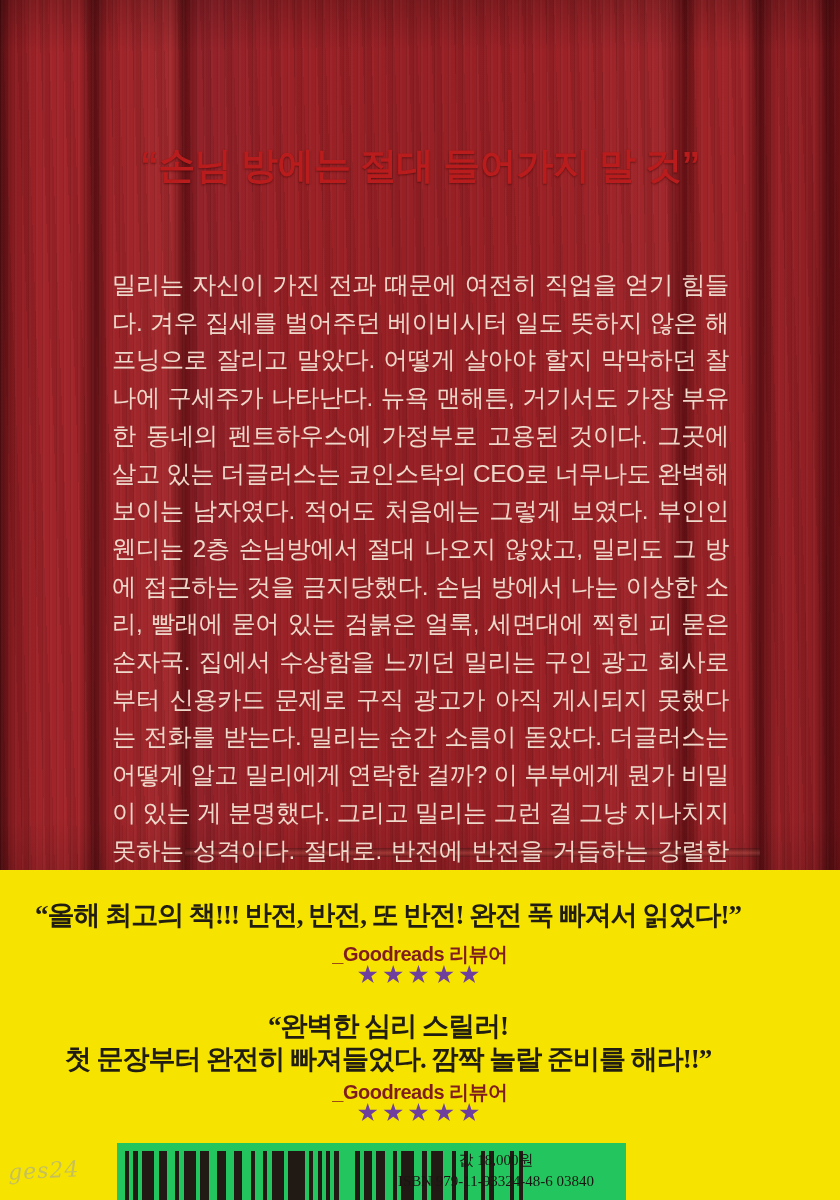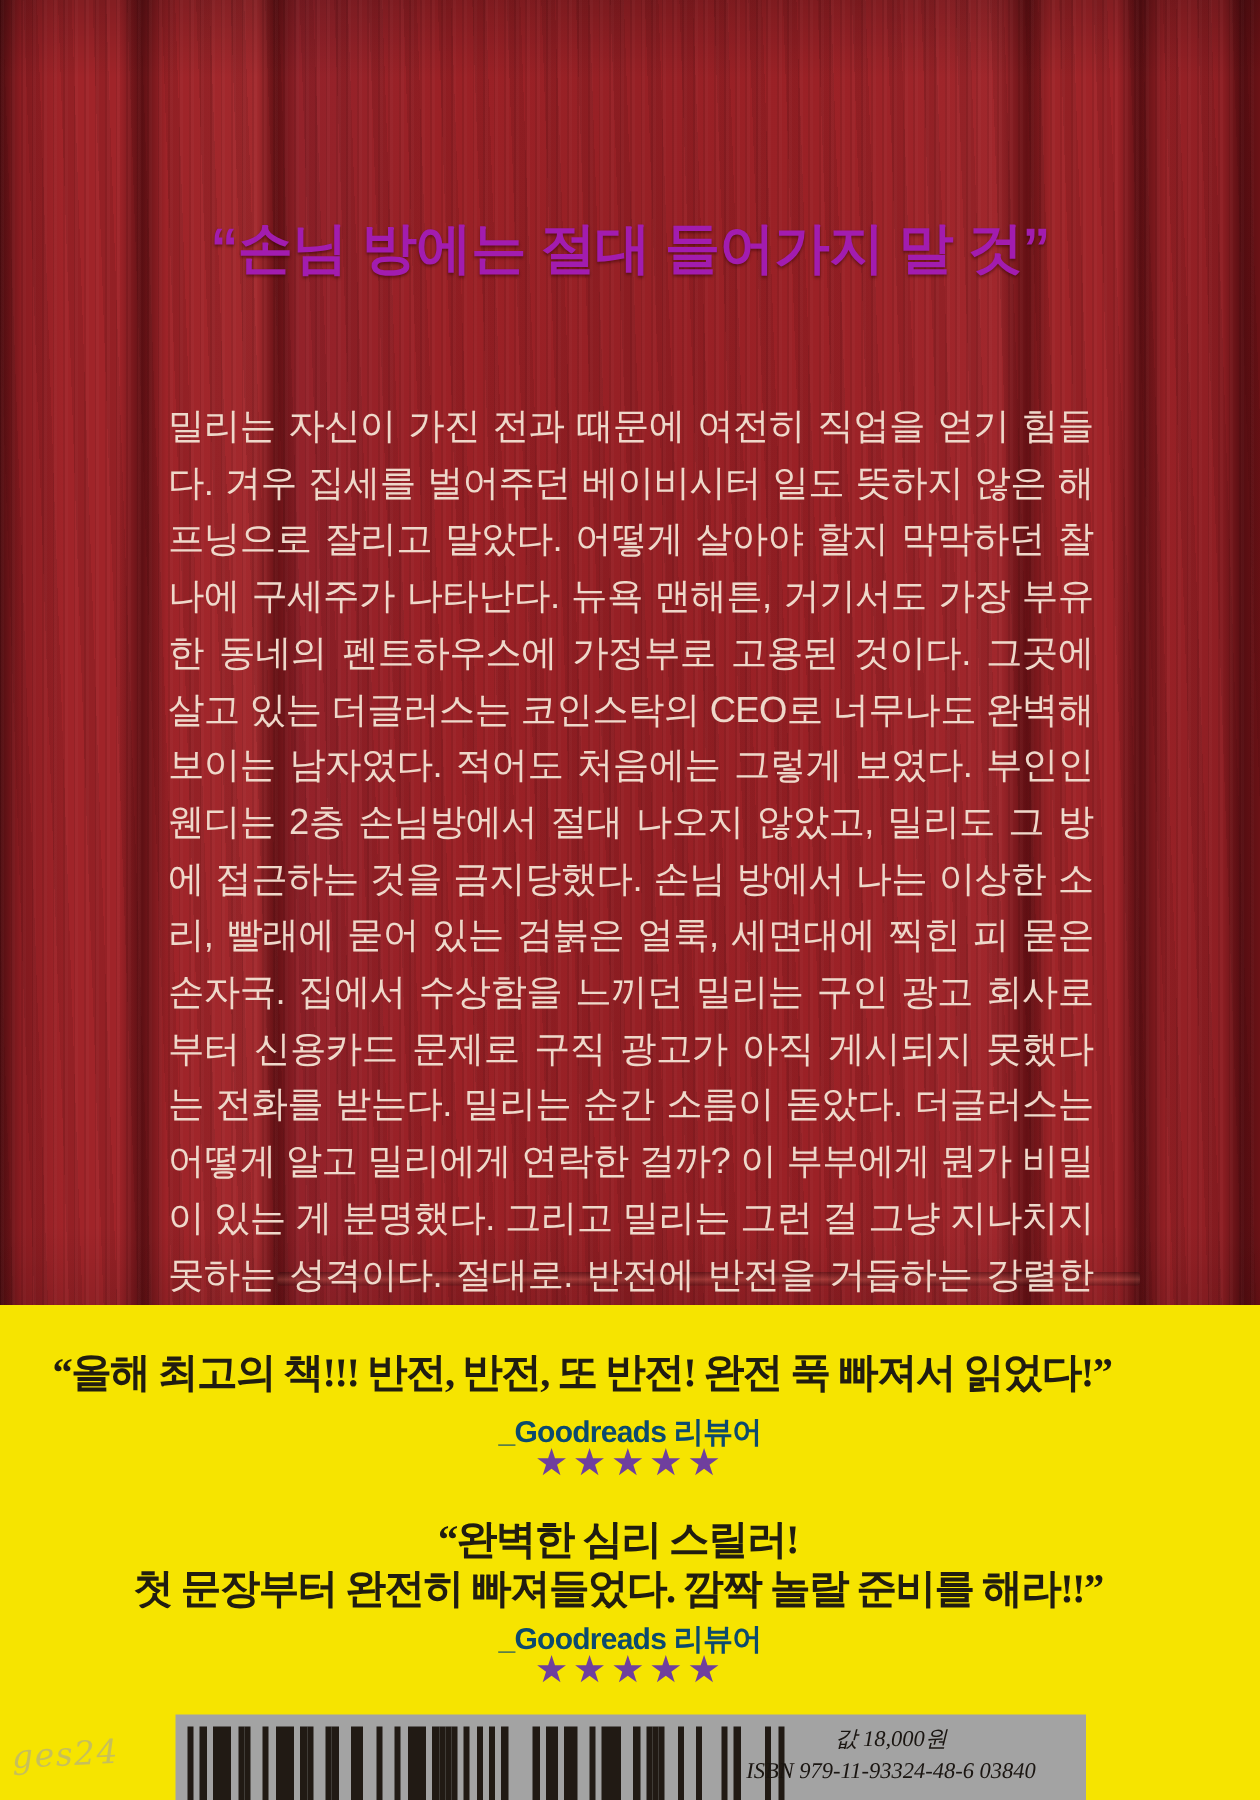--- a/index.html
+++ b/index.html
@@ -29,21 +29,21 @@
   .wood-rail{
     position:absolute;left:185px;top:848px;width:575px;height:9px;
     background:linear-gradient(180deg, rgba(0,0,0,.25), rgba(255,170,140,.18) 55%, rgba(0,0,0,.2));
     border-radius:2px;
   }
 
   
   .headline{
     position:absolute;left:0;top:141px;width:840px;text-align:center;
     font-size:37px;font-weight:bold;letter-spacing:-0.5px;
-    color:#a21caf;text-shadow:0 1px 2px rgba(40,0,0,.45);
+    color:#b91c1c;text-shadow:0 1px 2px rgba(40,0,0,.45);
     white-space:nowrap;
   }
   .subtitle{
     position:absolute;left:0;top:197px;width:840px;text-align:center;
     font-size:28px;font-weight:bold;letter-spacing:-0.5px;
     color:#f0a31f;text-shadow:0 1px 2px rgba(40,0,0,.4);
     white-space:nowrap;
   }
 
   
@@ -55,46 +55,46 @@
 
   
   .band{position:absolute;left:0;top:870px;width:840px;height:330px;background:#f6e400;}
   .review-quote{
     position:absolute;left:0;width:776px;text-align:center;
     font-family:"Liberation Serif","DejaVu Serif",serif;
     font-size:27px;font-weight:600;color:#211d10;letter-spacing:-1px;
     white-space:pre-line;line-height:33px;
   }
   .q1{top:899px;}
-  .q2{top:1010px;margin-left:24px;}
+  .q2{top:1010px;}
   .review-attr{
     position:absolute;left:0;width:840px;text-align:center;
-    font-size:20px;font-weight:bold;color:#0c4a6e;letter-spacing:-0.5px;
+    font-size:20px;font-weight:bold;color:#7f1d1d;letter-spacing:-0.5px;
   }
   .a1{top:941px;}
   .a2{top:1079px;}
   .review-stars{
     position:absolute;left:0;width:840px;text-align:center;
     font-size:25px;color:#6f3f9e;letter-spacing:3px;
   }
   .s1{top:960px;}
   .s2{top:1098px;}
 
   
   .watermark{
     position:absolute;left:8px;top:1158px;
     font-family:"DejaVu Serif",serif;font-style:italic;
     font-size:22px;color:#a8a896;opacity:.6;transform:rotate(-3deg);
     letter-spacing:1px;
   }
 
   
   .barcode-box{
-    position:absolute;left:117px;top:1143px;width:607px;height:57px;
-    background:#a3a3a3;overflow:hidden;font-style:italic;
+    position:absolute;left:117px;top:1143px;width:509px;height:57px;
+    background:#22c55e;overflow:hidden;
   }
   .barcode{
     position:absolute;left:8px;top:8px;width:398px;height:49px;
     display:flex;
   }
   .barcode div{flex:1;}
   .barcode .b1{background:#211a14;}
   .barcode .b0{background:transparent;}
   .price-block{
     position:absolute;right:10px;top:7px;width:240px;text-align:center;

